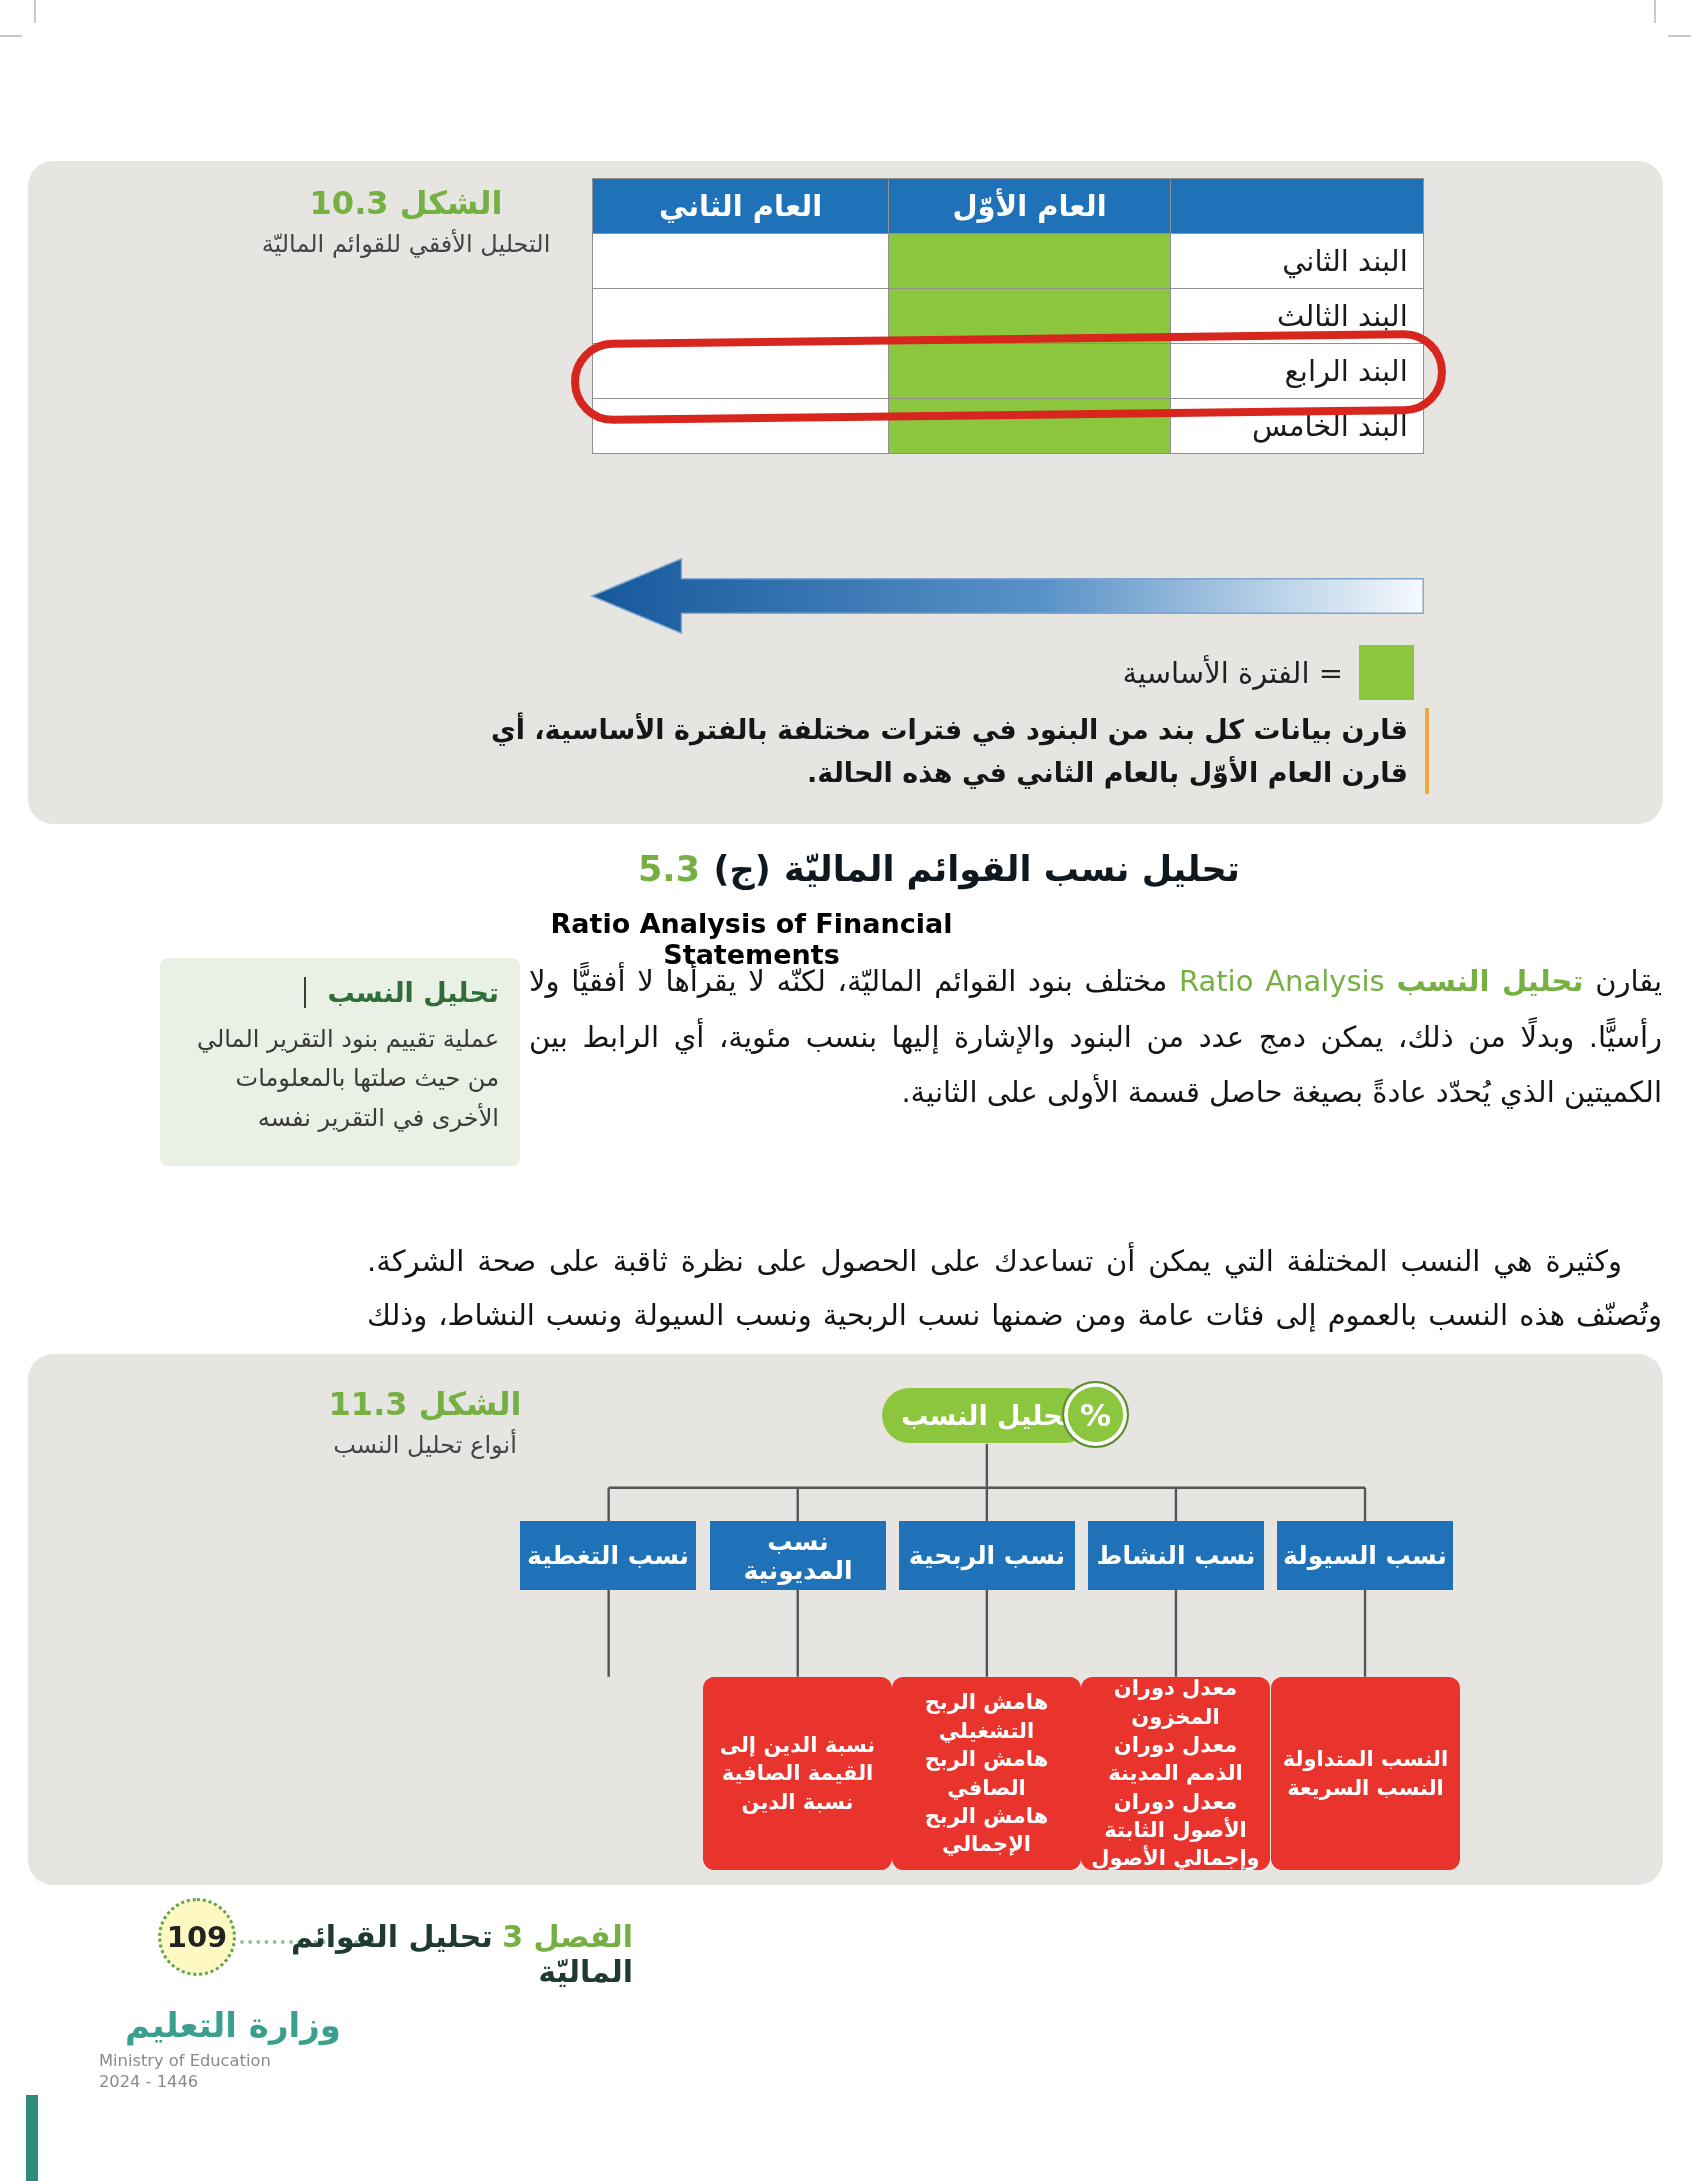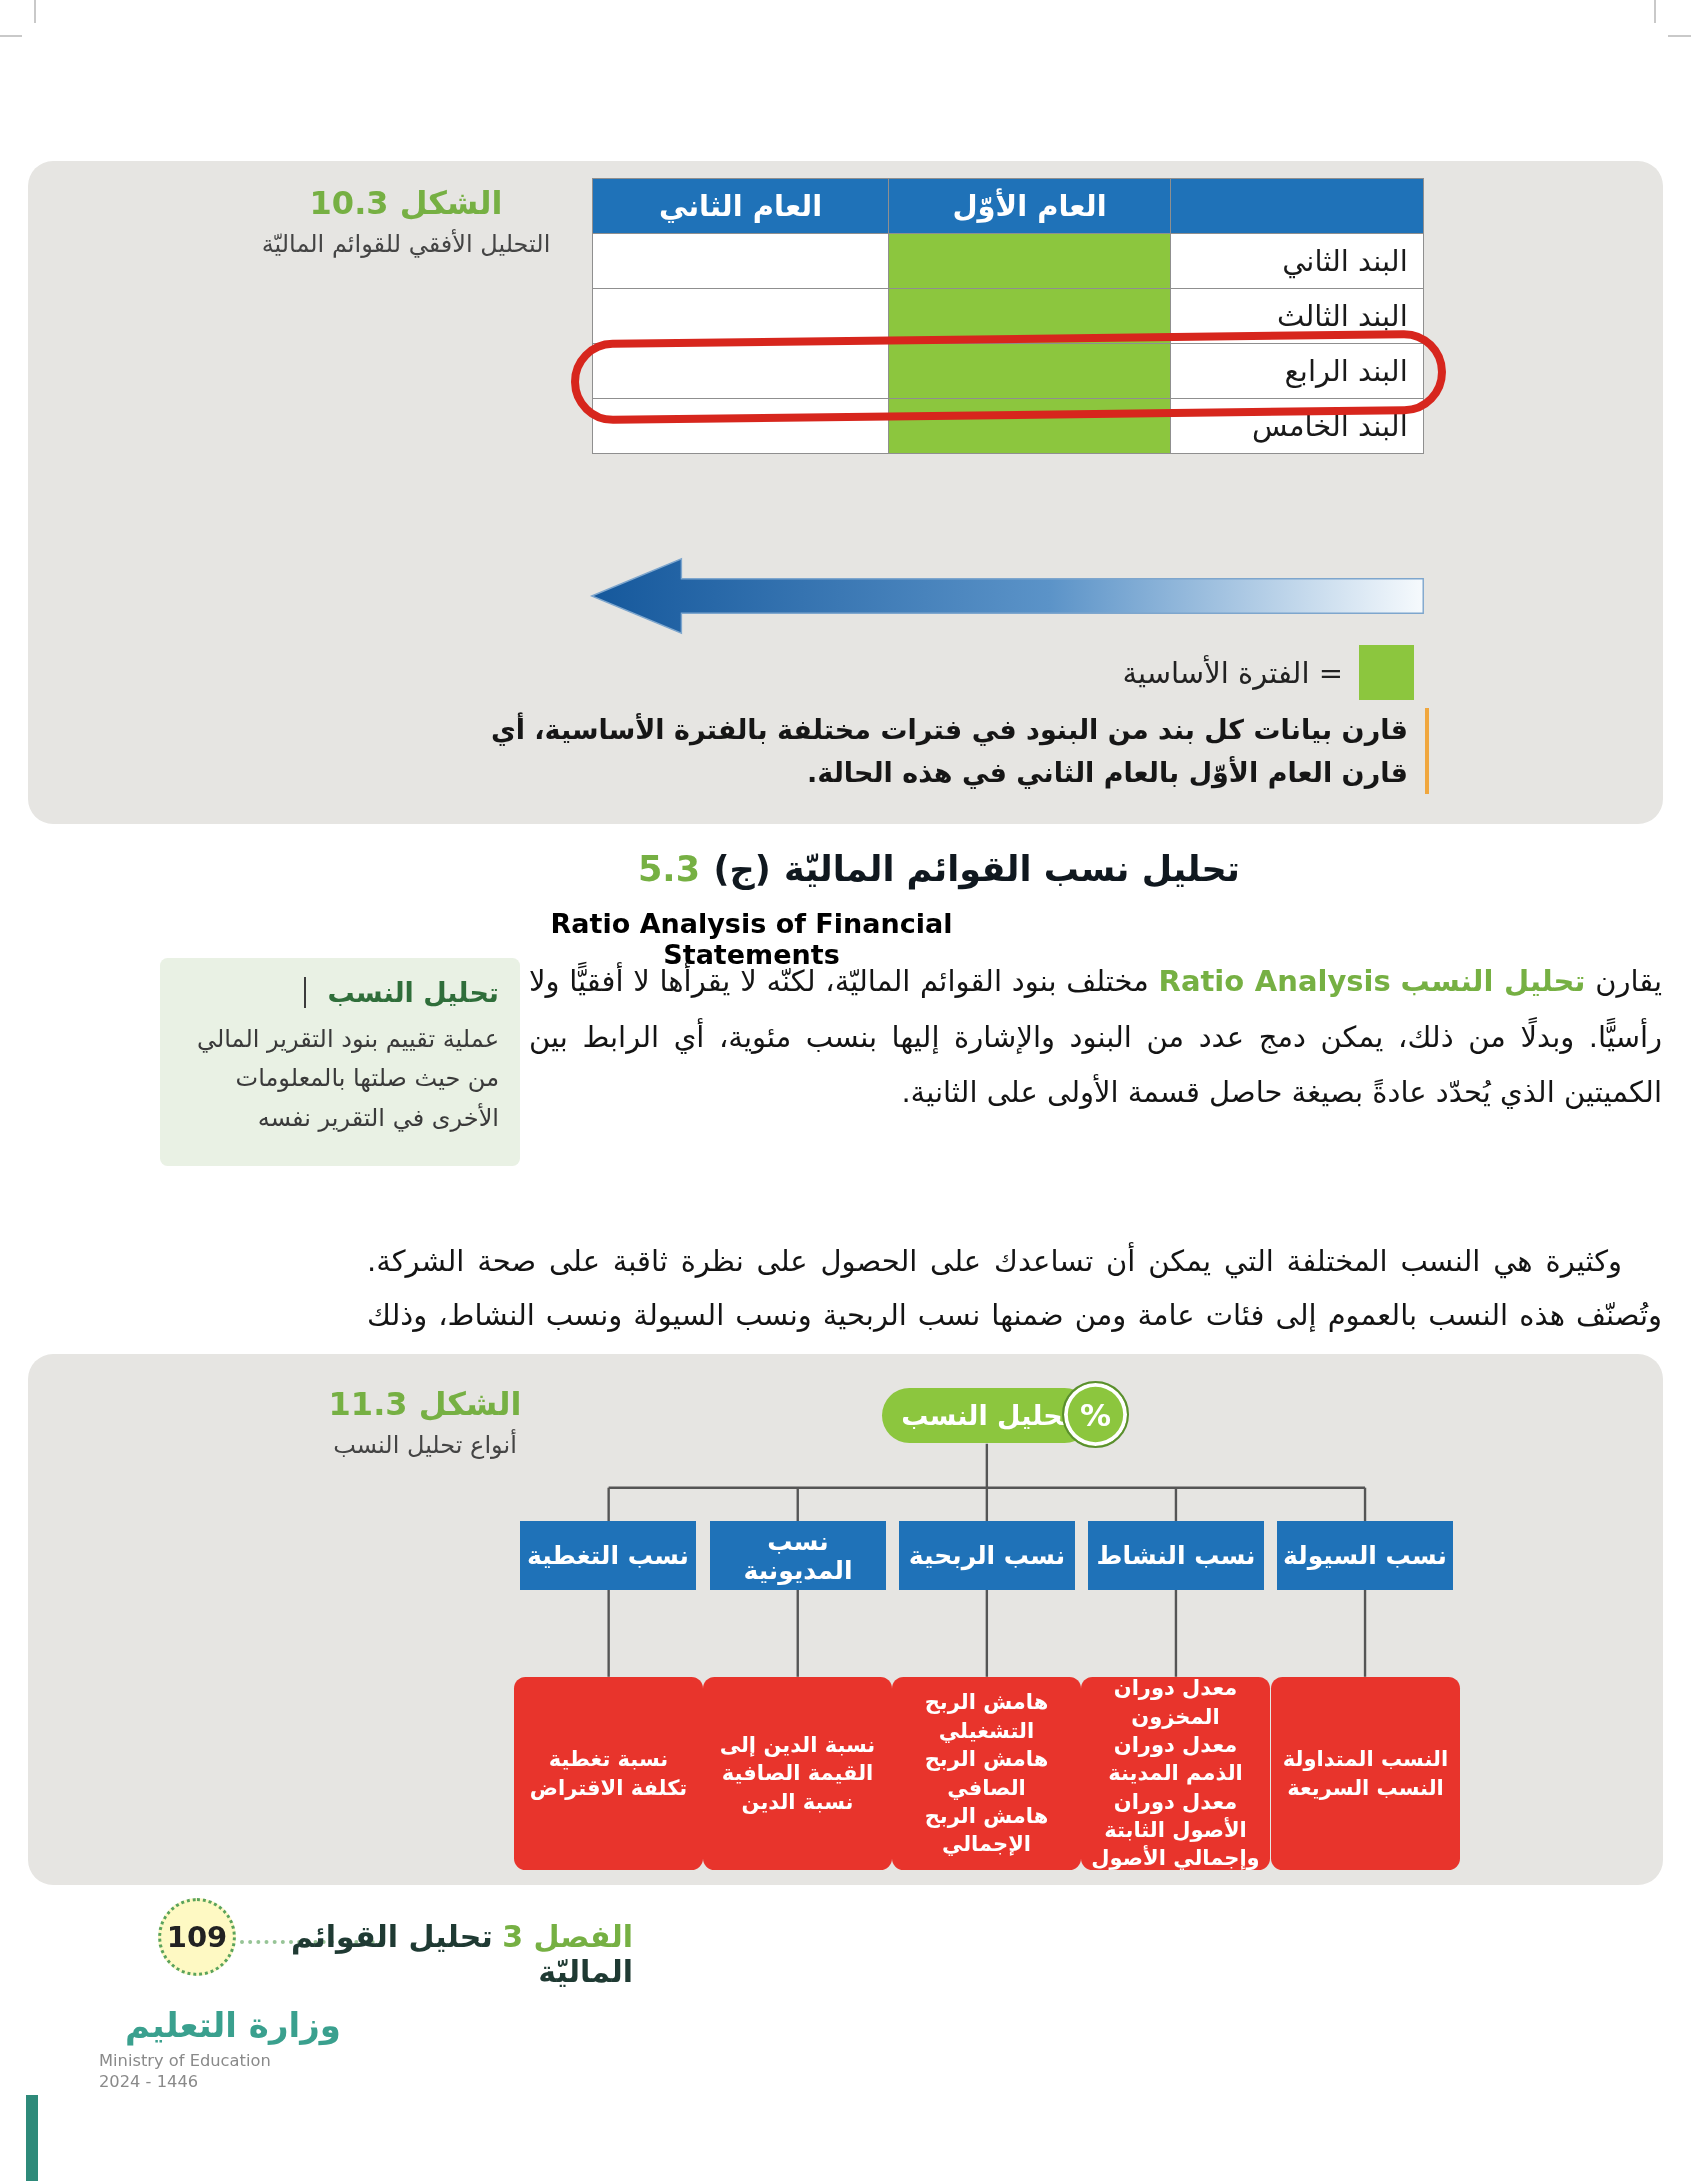--- a/index.html
+++ b/index.html
@@ -48,21 +48,21 @@
                  align-items:baseline; gap:13.4px; font-weight:bold; font-size:35px; color:#10181f; }
   .sec-heading .num { color:#76b043; }
   .sec-heading-en { position:absolute; left:528px; top:908px; width:449px; direction:ltr;
                     text-align:center; font-weight:bold; font-size:27px; color:#000000; }
 
   .body-para { position:absolute; right:29px; color:#141414; font-size:29px; line-height:1.92;
                text-align:justify; direction:rtl; }
   .para1 { top:954px; width:1133px; }
   .para2 { top:1235px; width:1295px; line-height:1.85; text-indent:40px; }
   .green-term { color:#76b043; font-weight:bold; }
-  .green-term.en { font-weight:bold; }
+  .green-term.en { font-weight:normal; }
 
   
   .sidebar { position:absolute; left:161px; top:958px; width:360px; background:#e9f1e4;
              border-radius:7.6px; padding:19px 21px 27px; }
   .sidebar-title { display:inline-block; color:#2f6e3a; font-weight:bold; font-size:27px;
                    border-left:2.9px solid #3c3c3c; padding-left:21px; }
   .sidebar-body { margin-top:11.5px; color:#3a3a3a; font-size:24px; line-height:1.66; text-align:right; }
 
   
   .connectors { position:absolute; left:0; top:0; width:1635px; height:531px; }
@@ -223,21 +223,20 @@
     <div class="rbox" style="left:1243px">النسب المتداولة
 النسب السريعة</div>
     <div class="rbox" style="left:1053px">معدل دوران المخزون
 معدل دوران الذمم المدينة
 معدل دوران الأصول الثابتة وإجمالي الأصول</div>
     <div class="rbox" style="left:864px">هامش الربح التشغيلي
 هامش الربح الصافي
 هامش الربح الإجمالي</div>
     <div class="rbox" style="left:675px">نسبة الدين إلى القيمة الصافية
 نسبة الدين</div>
-    <div class="rbox" style="left:486px">نسبة تغطية تكلفة الاقتراض</div>
   </div>
 
   <div class="badge-trail"></div>
   <div class="page-badge">109</div>
 
   <div class="chapter-footer">
     <span class="chapter-label">الفصل 3</span>
     <span class="chapter-title">تحليل القوائم الماليّة</span>
   </div>
 

